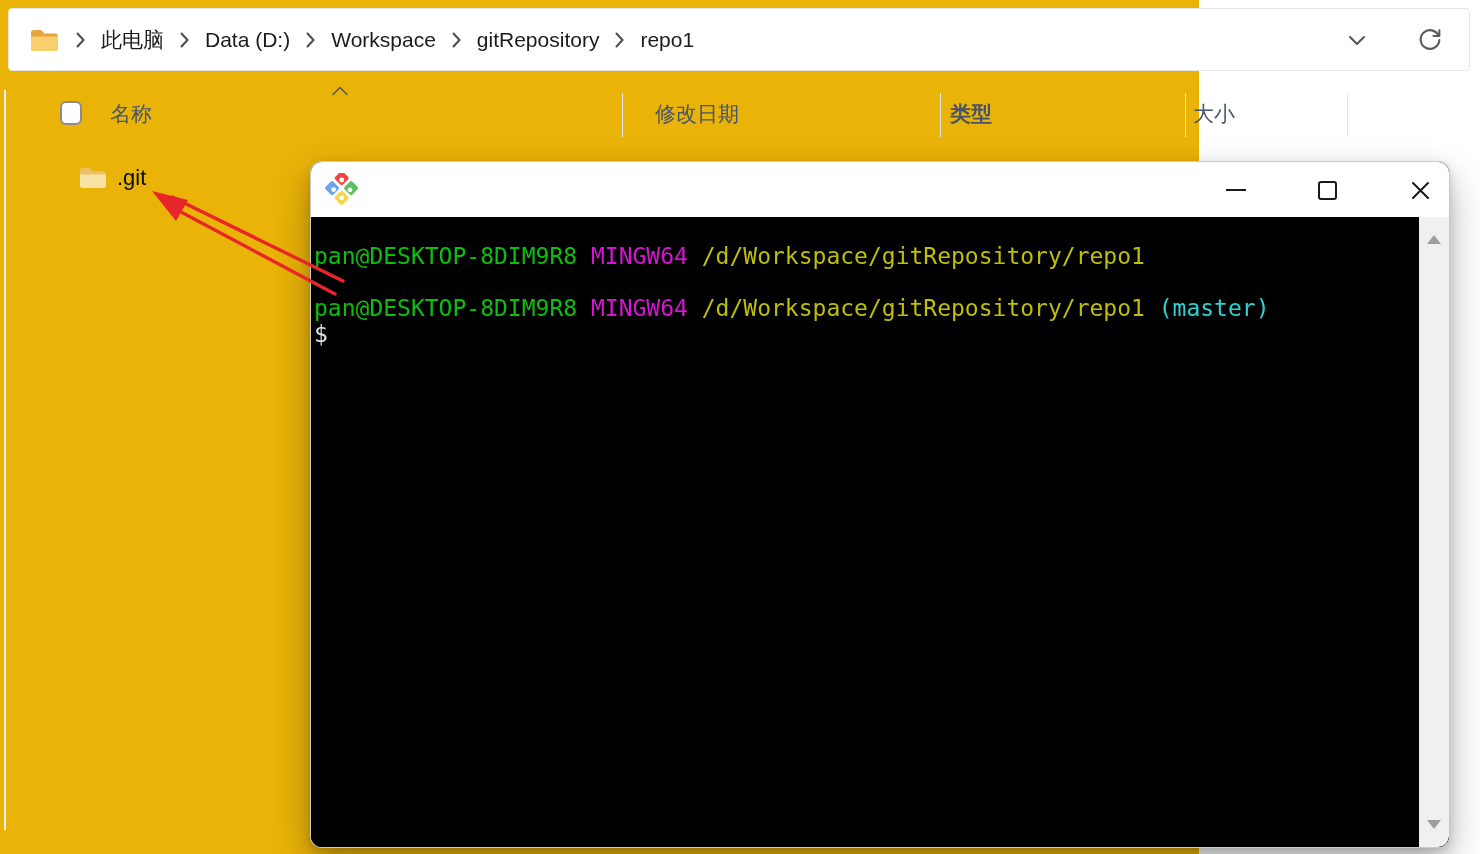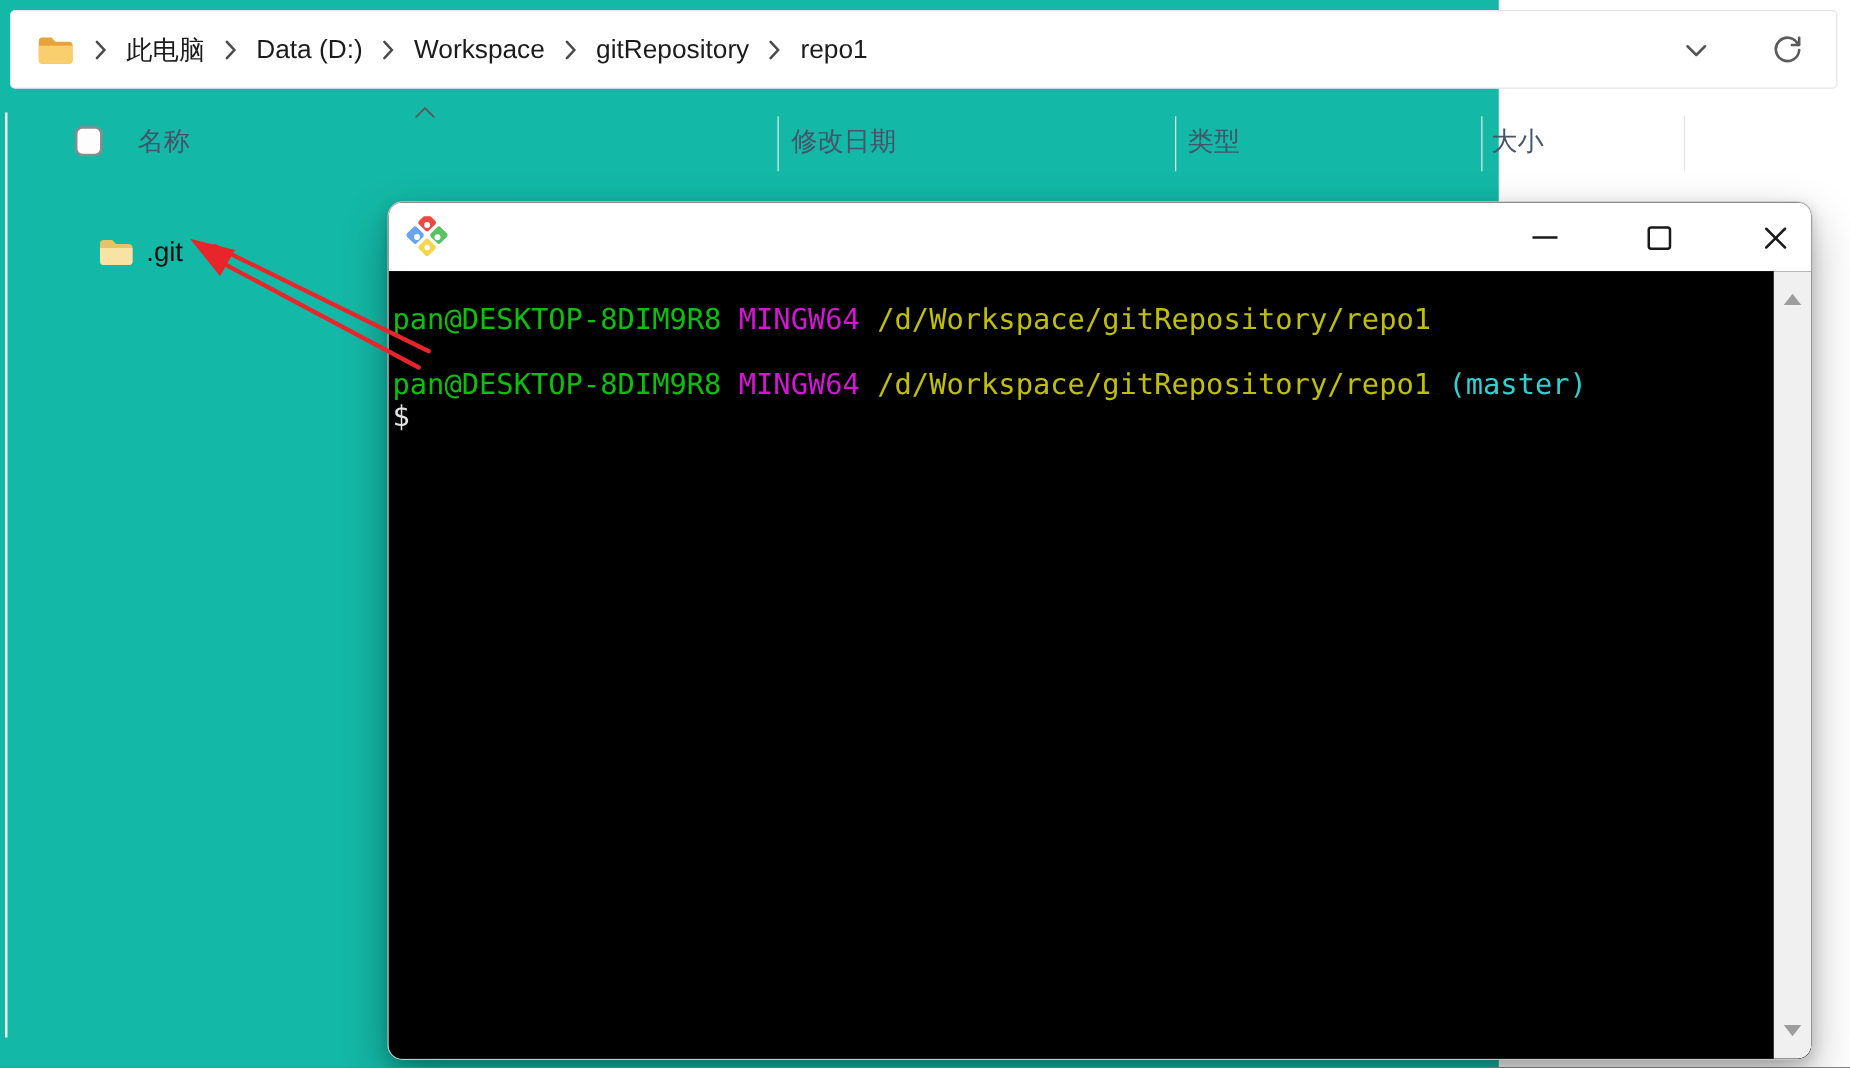--- a/index.html
+++ b/index.html
@@ -1,41 +1,41 @@
 <!DOCTYPE html>
 <html><head>
 <meta charset="utf-8">
 <style>
   html,body{margin:0;padding:0;}
   body{width:1480px;height:854px;background:#fff;overflow:hidden;
        font-family:"Liberation Sans",sans-serif;-webkit-font-smoothing:antialiased;}
-  .stage{position:relative;width:1199px;height:854px;background:#14b8a6;}
+  .stage{position:relative;width:1199px;height:854px;background:#eab308;}
 
   
   .addressbar{position:absolute;left:8px;top:8px;width:1462px;height:63px;
     background:#fff;border:1px solid #e6e6e6;border-radius:4px;
     display:flex;align-items:center;padding-left:20px;box-sizing:border-box;}
   .crumbs{display:flex;align-items:center;gap:15px;}
   .crumb{font-size:21px;color:#1b1b1b;cursor:default;}
   .crumb-sep{display:flex;align-items:center;}
   .addr-actions{position:absolute;right:25px;top:0;height:100%;display:flex;align-items:center;gap:46px;}
 
   
   .header-row{position:absolute;left:0;top:88px;width:1480px;height:52px;}
   .hdr-checkbox{position:absolute;left:60px;top:13px;width:22px;height:24px;
     border:2px solid #8b8b8b;border-radius:6px;background:#fdfdfd;box-sizing:border-box;}
   .col{position:absolute;top:0;height:52px;line-height:52px;font-size:21px;color:#46536a;}
-  .col.c0{left:110px;} .col.c1{left:633px;} .col.c2{left:950px;} .col.c3{left:1193px;}
+  .col.c0{left:110px;} .col.c1{left:655px;} .col.c2{left:950px;font-weight:bold;} .col.c3{left:1193px;}
   .sort-caret{position:absolute;left:331px;top:-5px;}
   .hdr-sep{position:absolute;top:5px;width:1px;height:44px;background:#e5e5e5;}
   .hdr-sep.s1{left:622px;} .hdr-sep.s2{left:940px;} .hdr-sep.s3{left:1185px;} .hdr-sep.s4{left:1347px;}
   .pane-edge{position:absolute;left:4px;top:90px;width:2px;height:740px;background:#efefef;}
 
   
-  .file-row{position:absolute;left:0;top:160px;width:300px;height:38px;margin-top:24px;}
+  .file-row{position:absolute;left:0;top:160px;width:300px;height:38px;}
   .file-row .ficon{position:absolute;left:78px;top:4px;}
   .file-label{position:absolute;left:117px;top:5px;font-size:22px;color:#0f0f0f;}
 
   
   .terminal{position:absolute;left:311px;top:162px;width:1138px;height:685px;
     border-radius:11px;background:#000;overflow:hidden;z-index:5;
     box-shadow:0 0 0 1px #c9c9c9,0 16px 38px rgba(0,0,0,.30),0 4px 12px rgba(0,0,0,.18);}
   .titlebar{position:relative;height:55px;background:#ffffff;display:flex;align-items:center;
     padding-left:13px;box-sizing:border-box;}
   .term-title{margin-left:10px;font-size:21px;color:#191919;letter-spacing:.2px;white-space:nowrap;}

